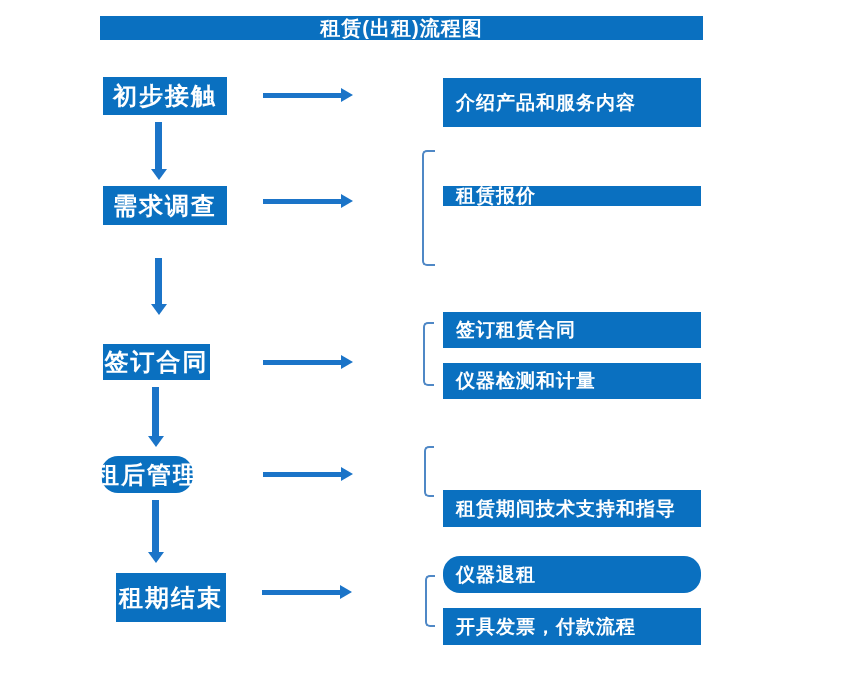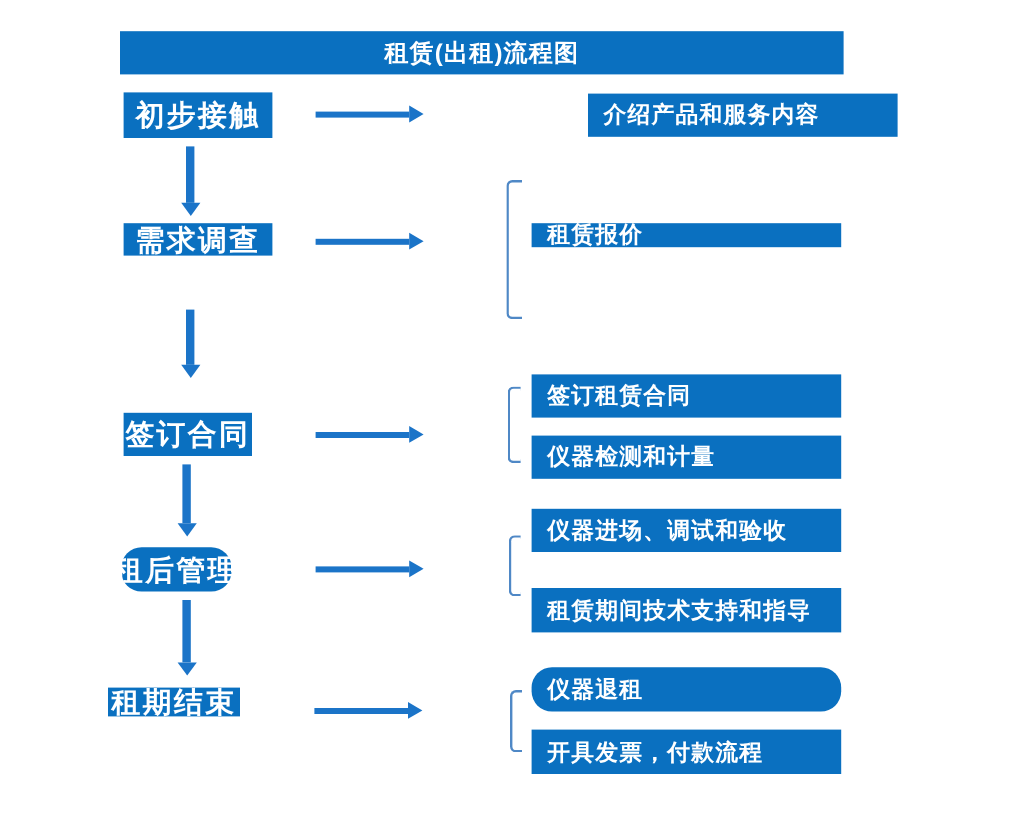--- a/index.html
+++ b/index.html
@@ -84,50 +84,49 @@
     border-top:2px solid var(--bracket);
     border-bottom:2px solid var(--bracket);
     border-radius:5px 0 0 5px;
   }
 </style>
 </head>
 <body>
 
 <div class="canvas">
 
-  <div class="title-bar" style="left:100px;top:26px;width:603px;height:36px;text-align:center;">租赁(出租)流程图</div>
+  <div class="title-bar" style="left:100px;top:16px;width:603px;height:24px;text-align:center;">租赁(出租)流程图</div>
 
   <div class="stage-box" style="left:103px;top:77px;width:124px;height:38px;">初步接触</div>
-  <div class="stage-box" style="left:103px;top:186px;width:124px;height:27px;">需求调查</div>
+  <div class="stage-box" style="left:103px;top:186px;width:124px;height:39px;">需求调查</div>
   <div class="stage-box" style="left:103px;top:344px;width:107px;height:36px;">签订合同</div>
   <div class="stage-box" style="left:101px;top:456px;width:92px;height:37px;border-radius:17px;">租后管理</div>
-  <div class="stage-box" style="left:90px;top:573px;width:110px;height:24px;">租期结束</div>
+  <div class="stage-box" style="left:116px;top:573px;width:110px;height:49px;">租期结束</div>
 
   <div class="arrow-down" style="left:155px;top:122px;height:47px;"></div>
   <div class="arrow-down" style="left:155px;top:258px;height:46px;"></div>
   <div class="arrow-down" style="left:152px;top:387px;height:49px;"></div>
   <div class="arrow-down" style="left:152px;top:500px;height:52px;"></div>
 
   <div class="arrow-right" style="left:263px;top:93px;"></div>
   <div class="arrow-right" style="left:263px;top:199px;"></div>
   <div class="arrow-right" style="left:263px;top:360px;"></div>
   <div class="arrow-right" style="left:263px;top:472px;"></div>
   <div class="arrow-right" style="left:262px;top:590px;"></div>
 
   <div class="bracket" style="left:422px;top:150px;width:13px;height:116px;"></div>
   <div class="bracket" style="left:423px;top:322px;width:11px;height:64px;"></div>
   <div class="bracket" style="left:424px;top:446px;width:10px;height:51px;"></div>
   <div class="bracket" style="left:425px;top:575px;width:10px;height:52px;"></div>
 
-  <div class="detail-box" style="top:78px;height:36px;margin-left:47px;">介绍产品和服务内容</div>
+  <div class="detail-box" style="top:78px;height:49px;">介绍产品和服务内容</div>
 
   <div class="detail-box" style="top:186px;height:20px;">租赁报价</div>
 
   <div class="detail-box" style="top:312px;height:36px;">签订租赁合同</div>
   <div class="detail-box" style="top:363px;height:36px;">仪器检测和计量</div>
 
-  <div class="detail-box" style="top:424px;height:36px;">仪器进场、调试和验收</div>
   <div class="detail-box" style="top:490px;height:37px;">租赁期间技术支持和指导</div>
 
   <div class="detail-box" style="top:556px;height:37px;border-radius:17px;">仪器退租</div>
   <div class="detail-box" style="top:608px;height:37px;">开具发票，付款流程</div>
 
 </div>
 
 </body></html>

